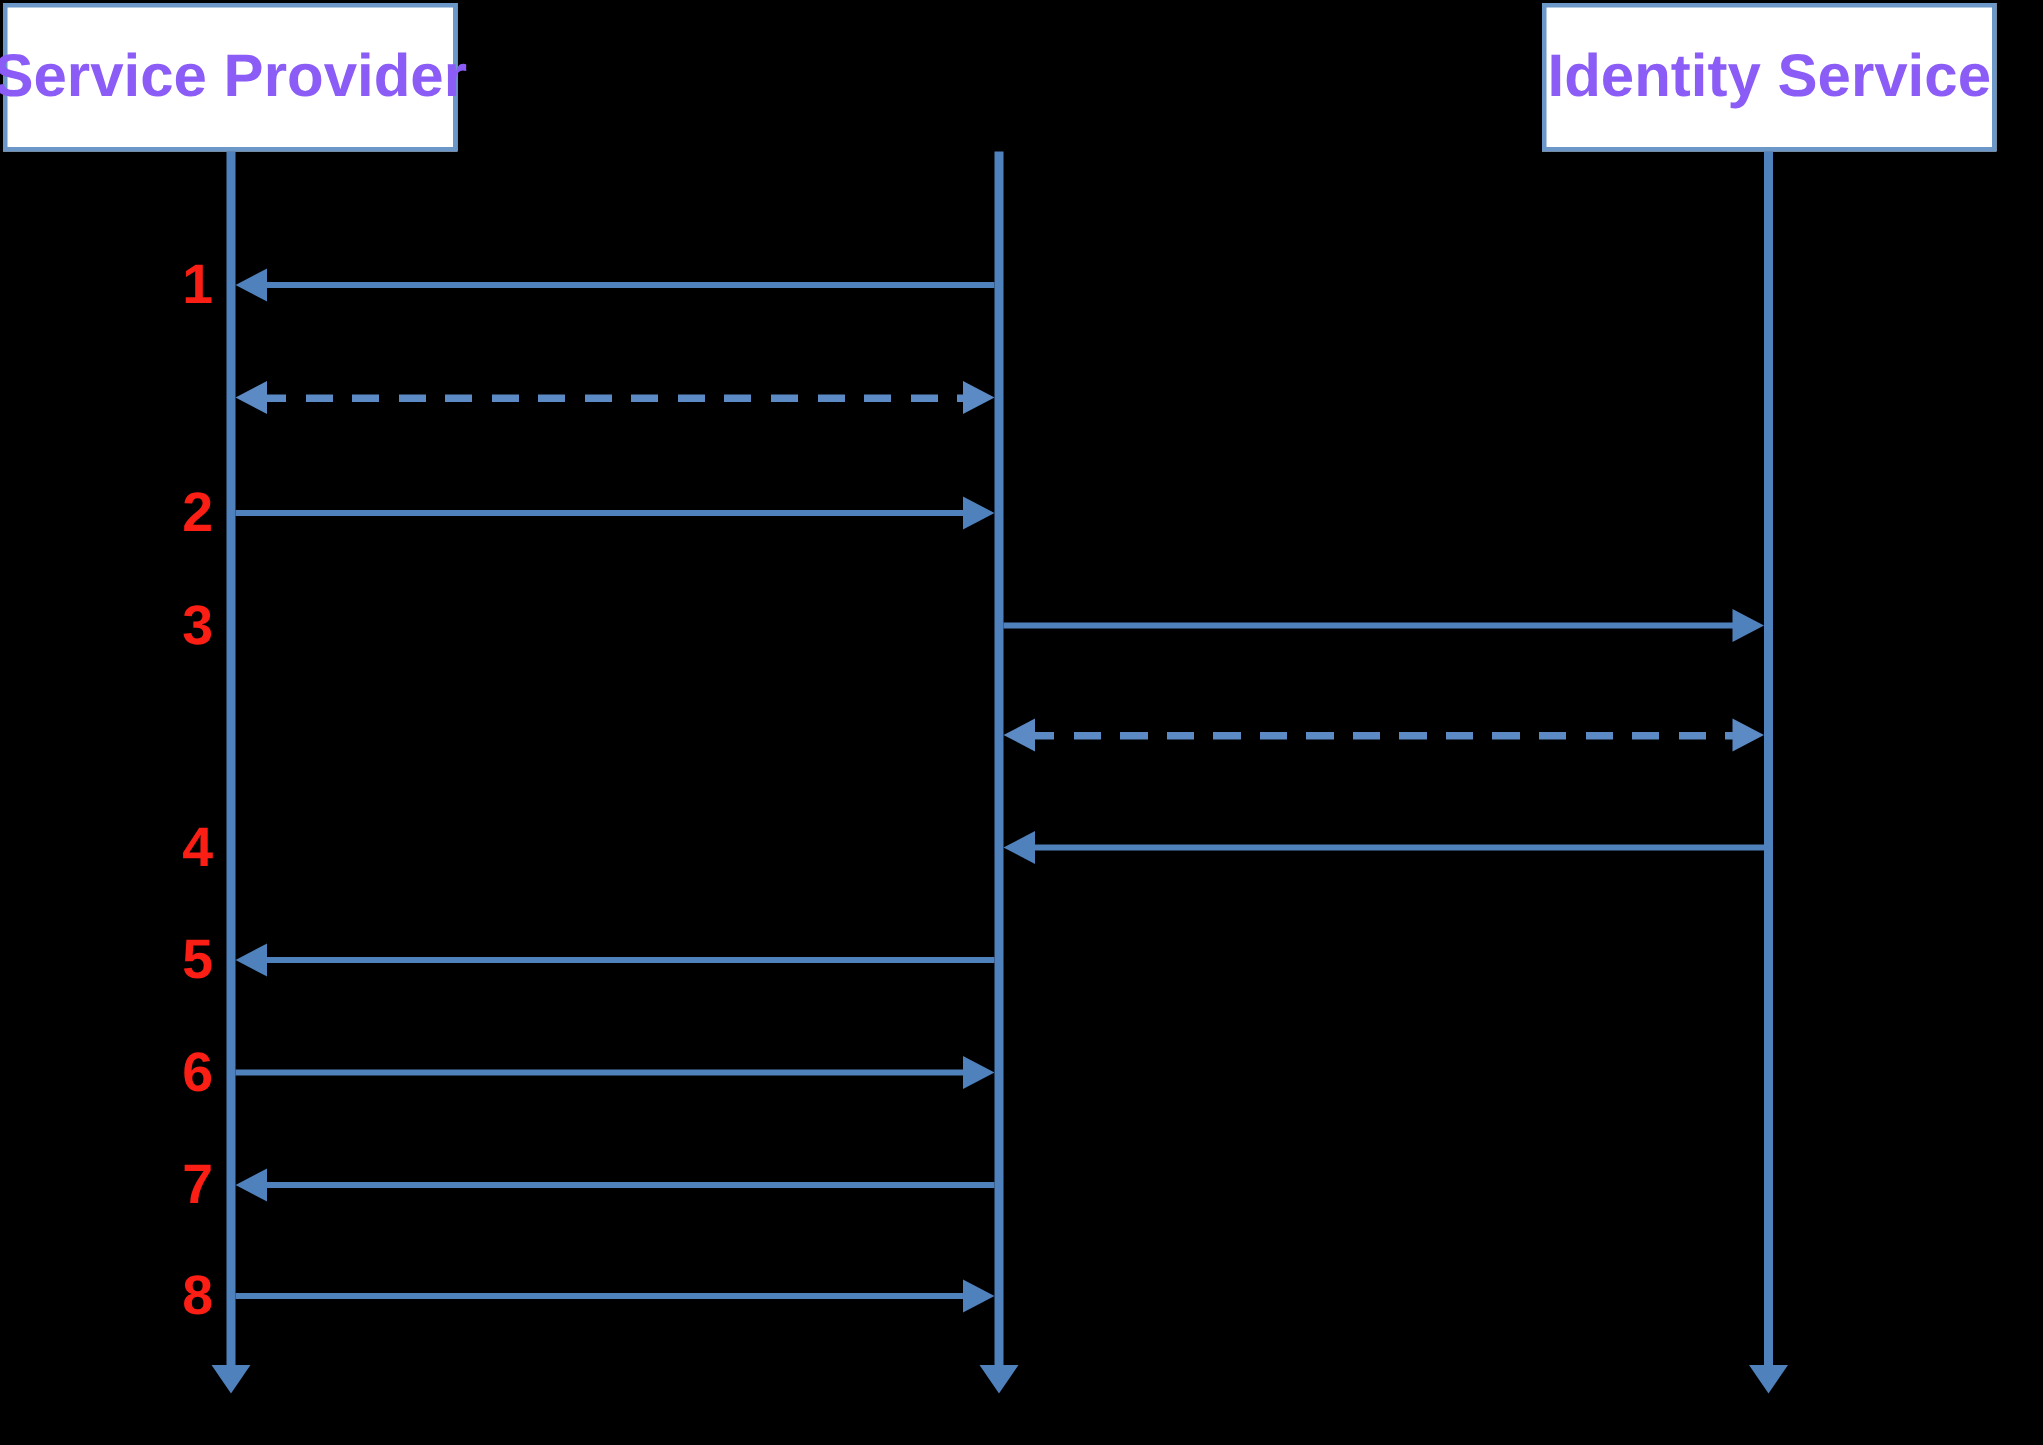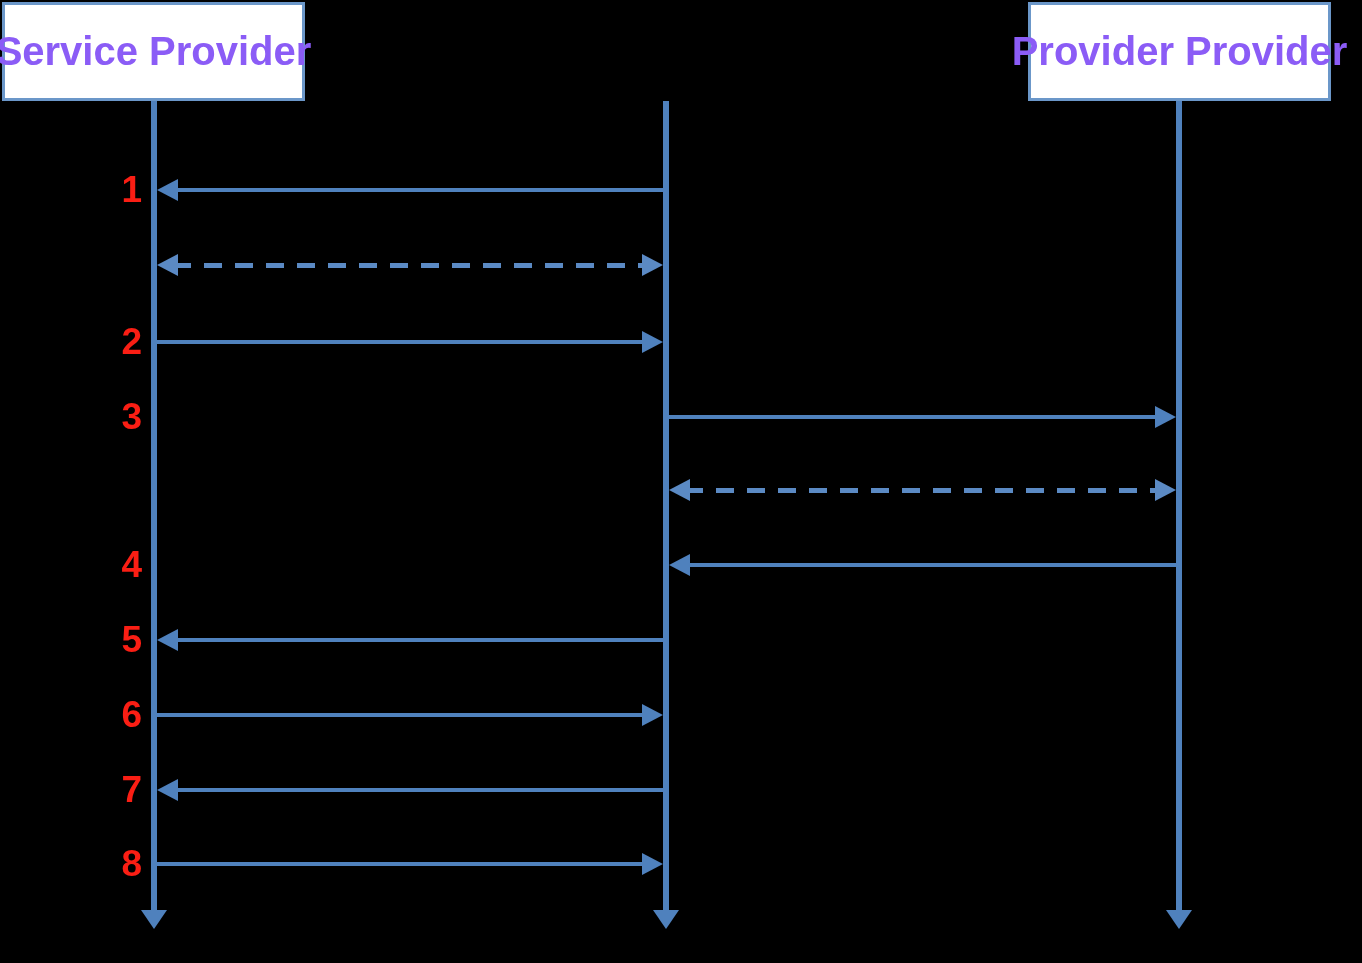--- a/index.html
+++ b/index.html
@@ -87,21 +87,21 @@
 </style>
 </head>
 <body>
 
 <div class="canvas">
 
   <div class="actor-box" style="left:2px; width:297px;">
     <span class="actor-label">Service Provider</span>
   </div>
   <div class="actor-box" style="left:1028px; width:297px;">
-    <span class="actor-label">Provider Provider</span>
+    <span class="actor-label">Identity Service</span>
   </div>
 
   <div class="lifeline" style="left:151px;"></div>
   <div class="lifeline-end" style="left:141px;"></div>
 
   <div class="lifeline" style="left:663px;"></div>
   <div class="lifeline-end" style="left:653px;"></div>
 
   <div class="lifeline" style="left:1176px;"></div>
   <div class="lifeline-end" style="left:1166px;"></div>

